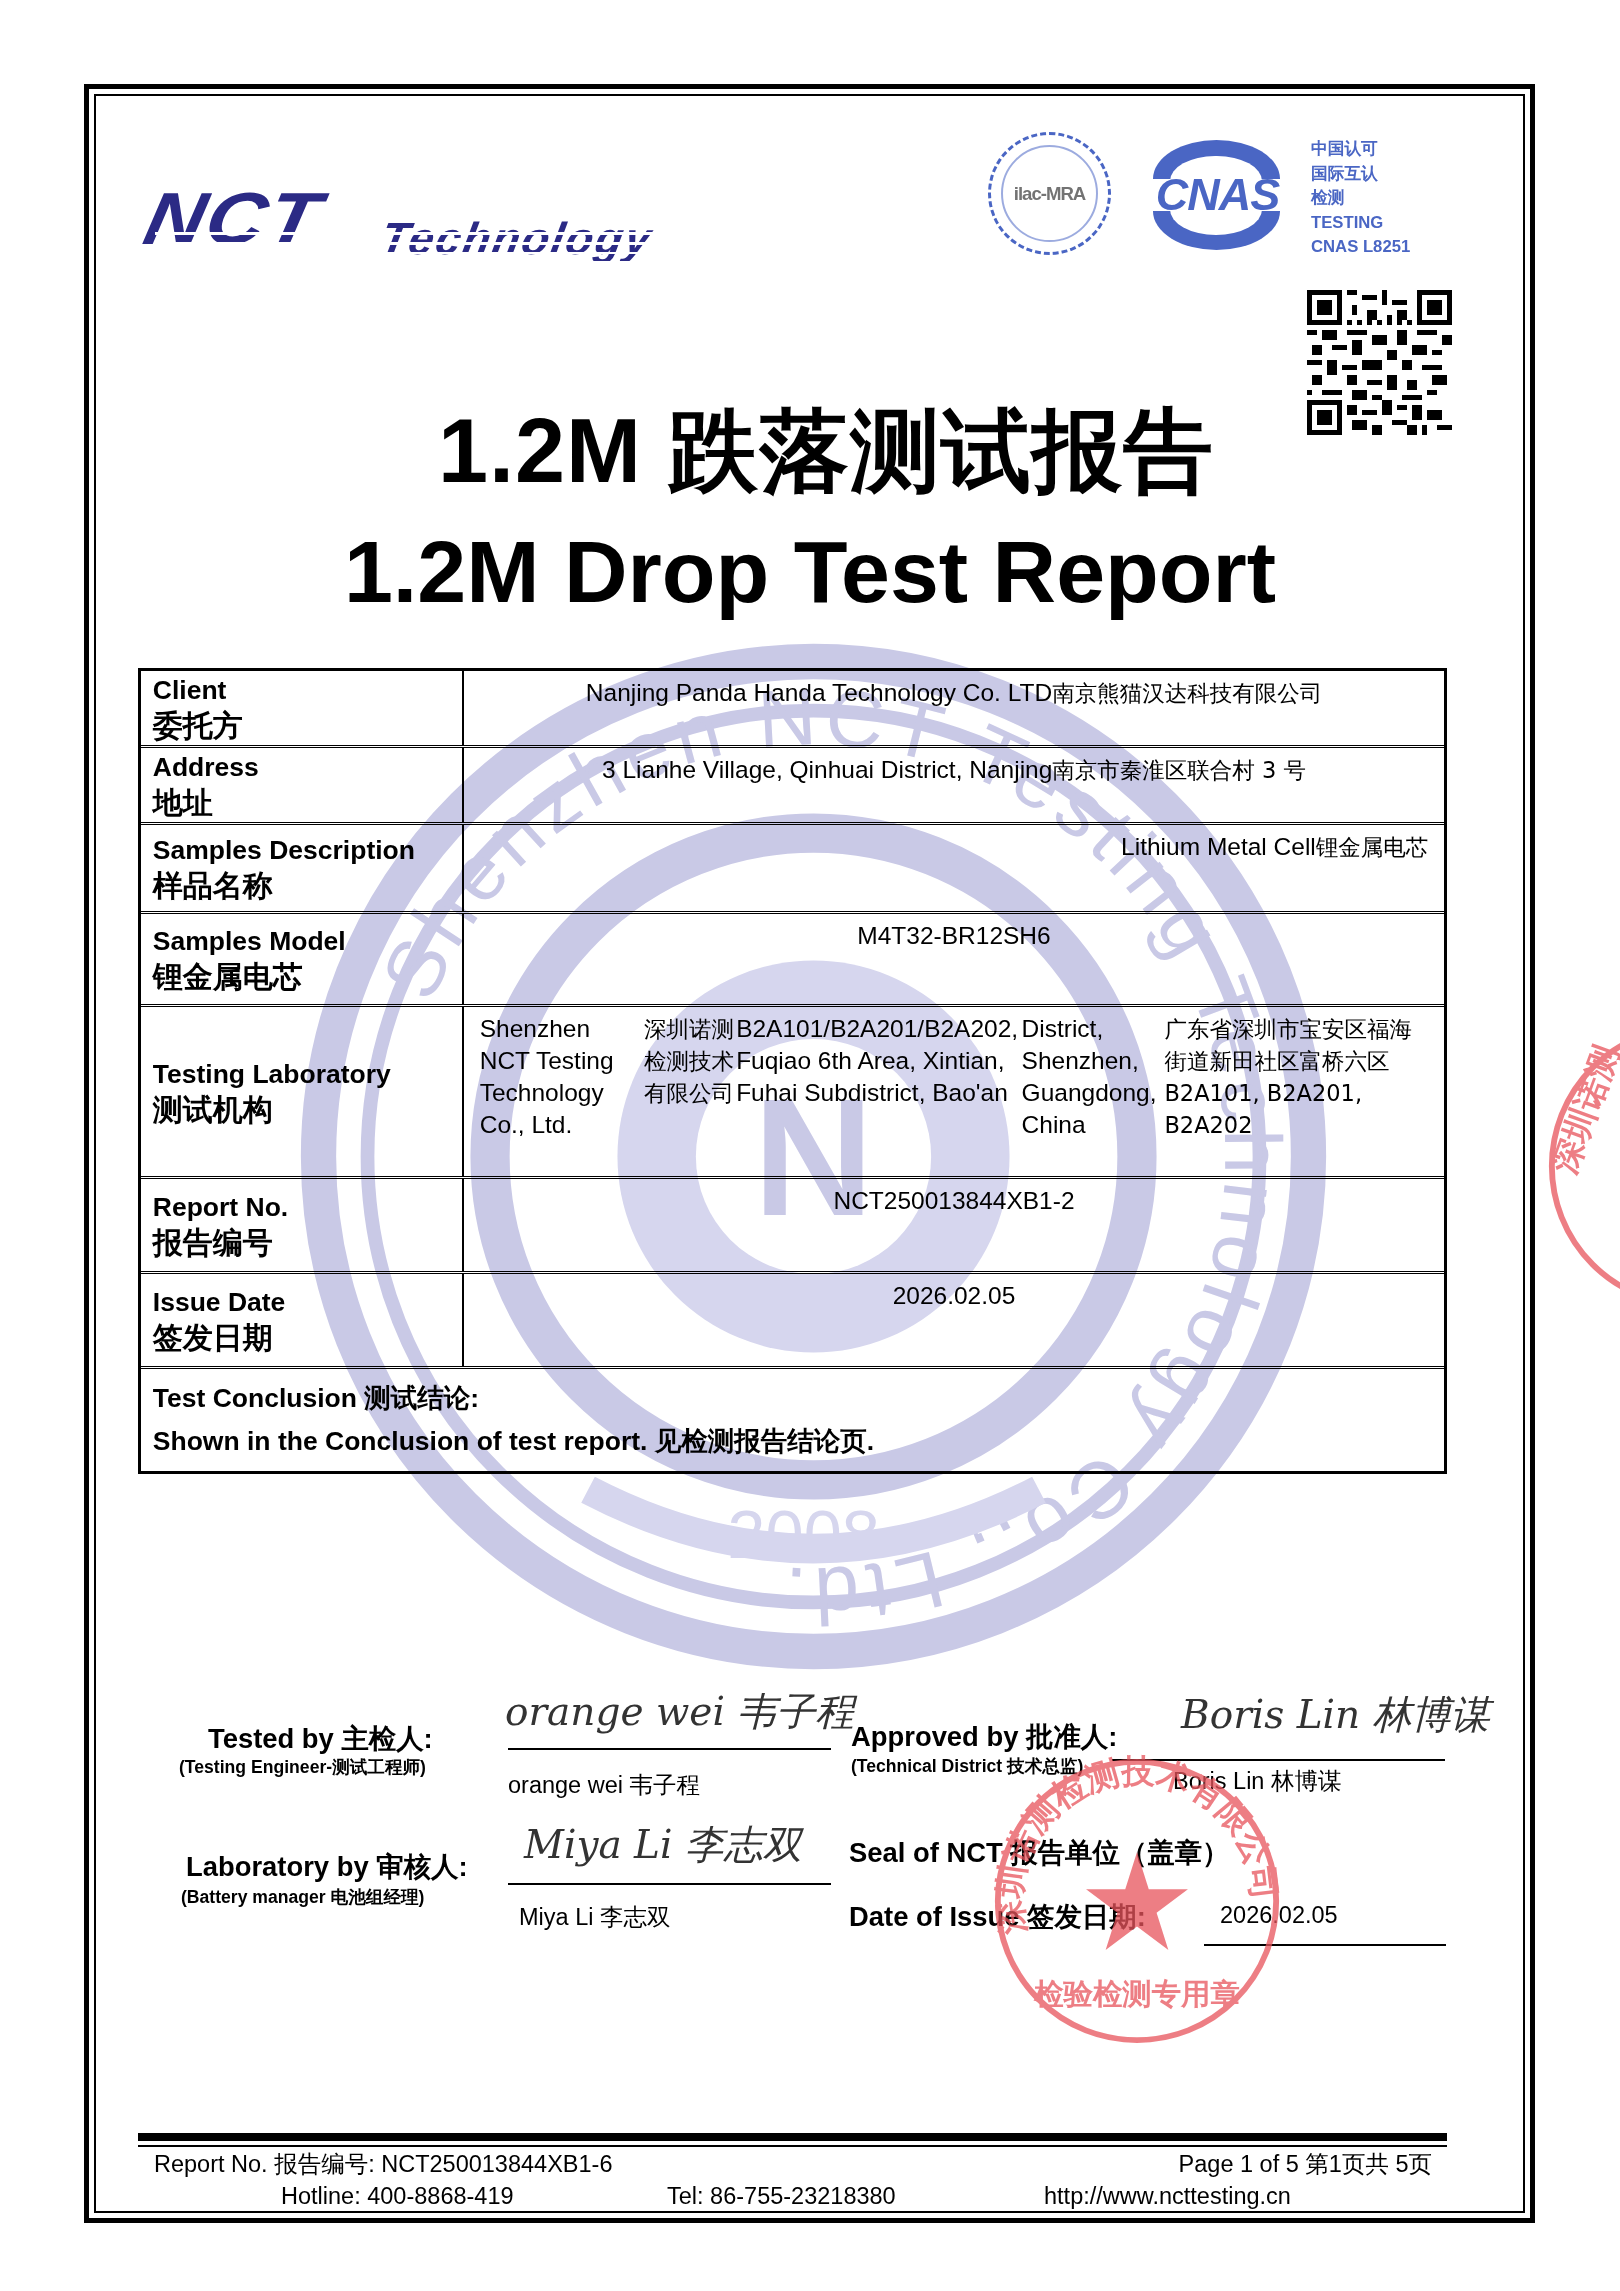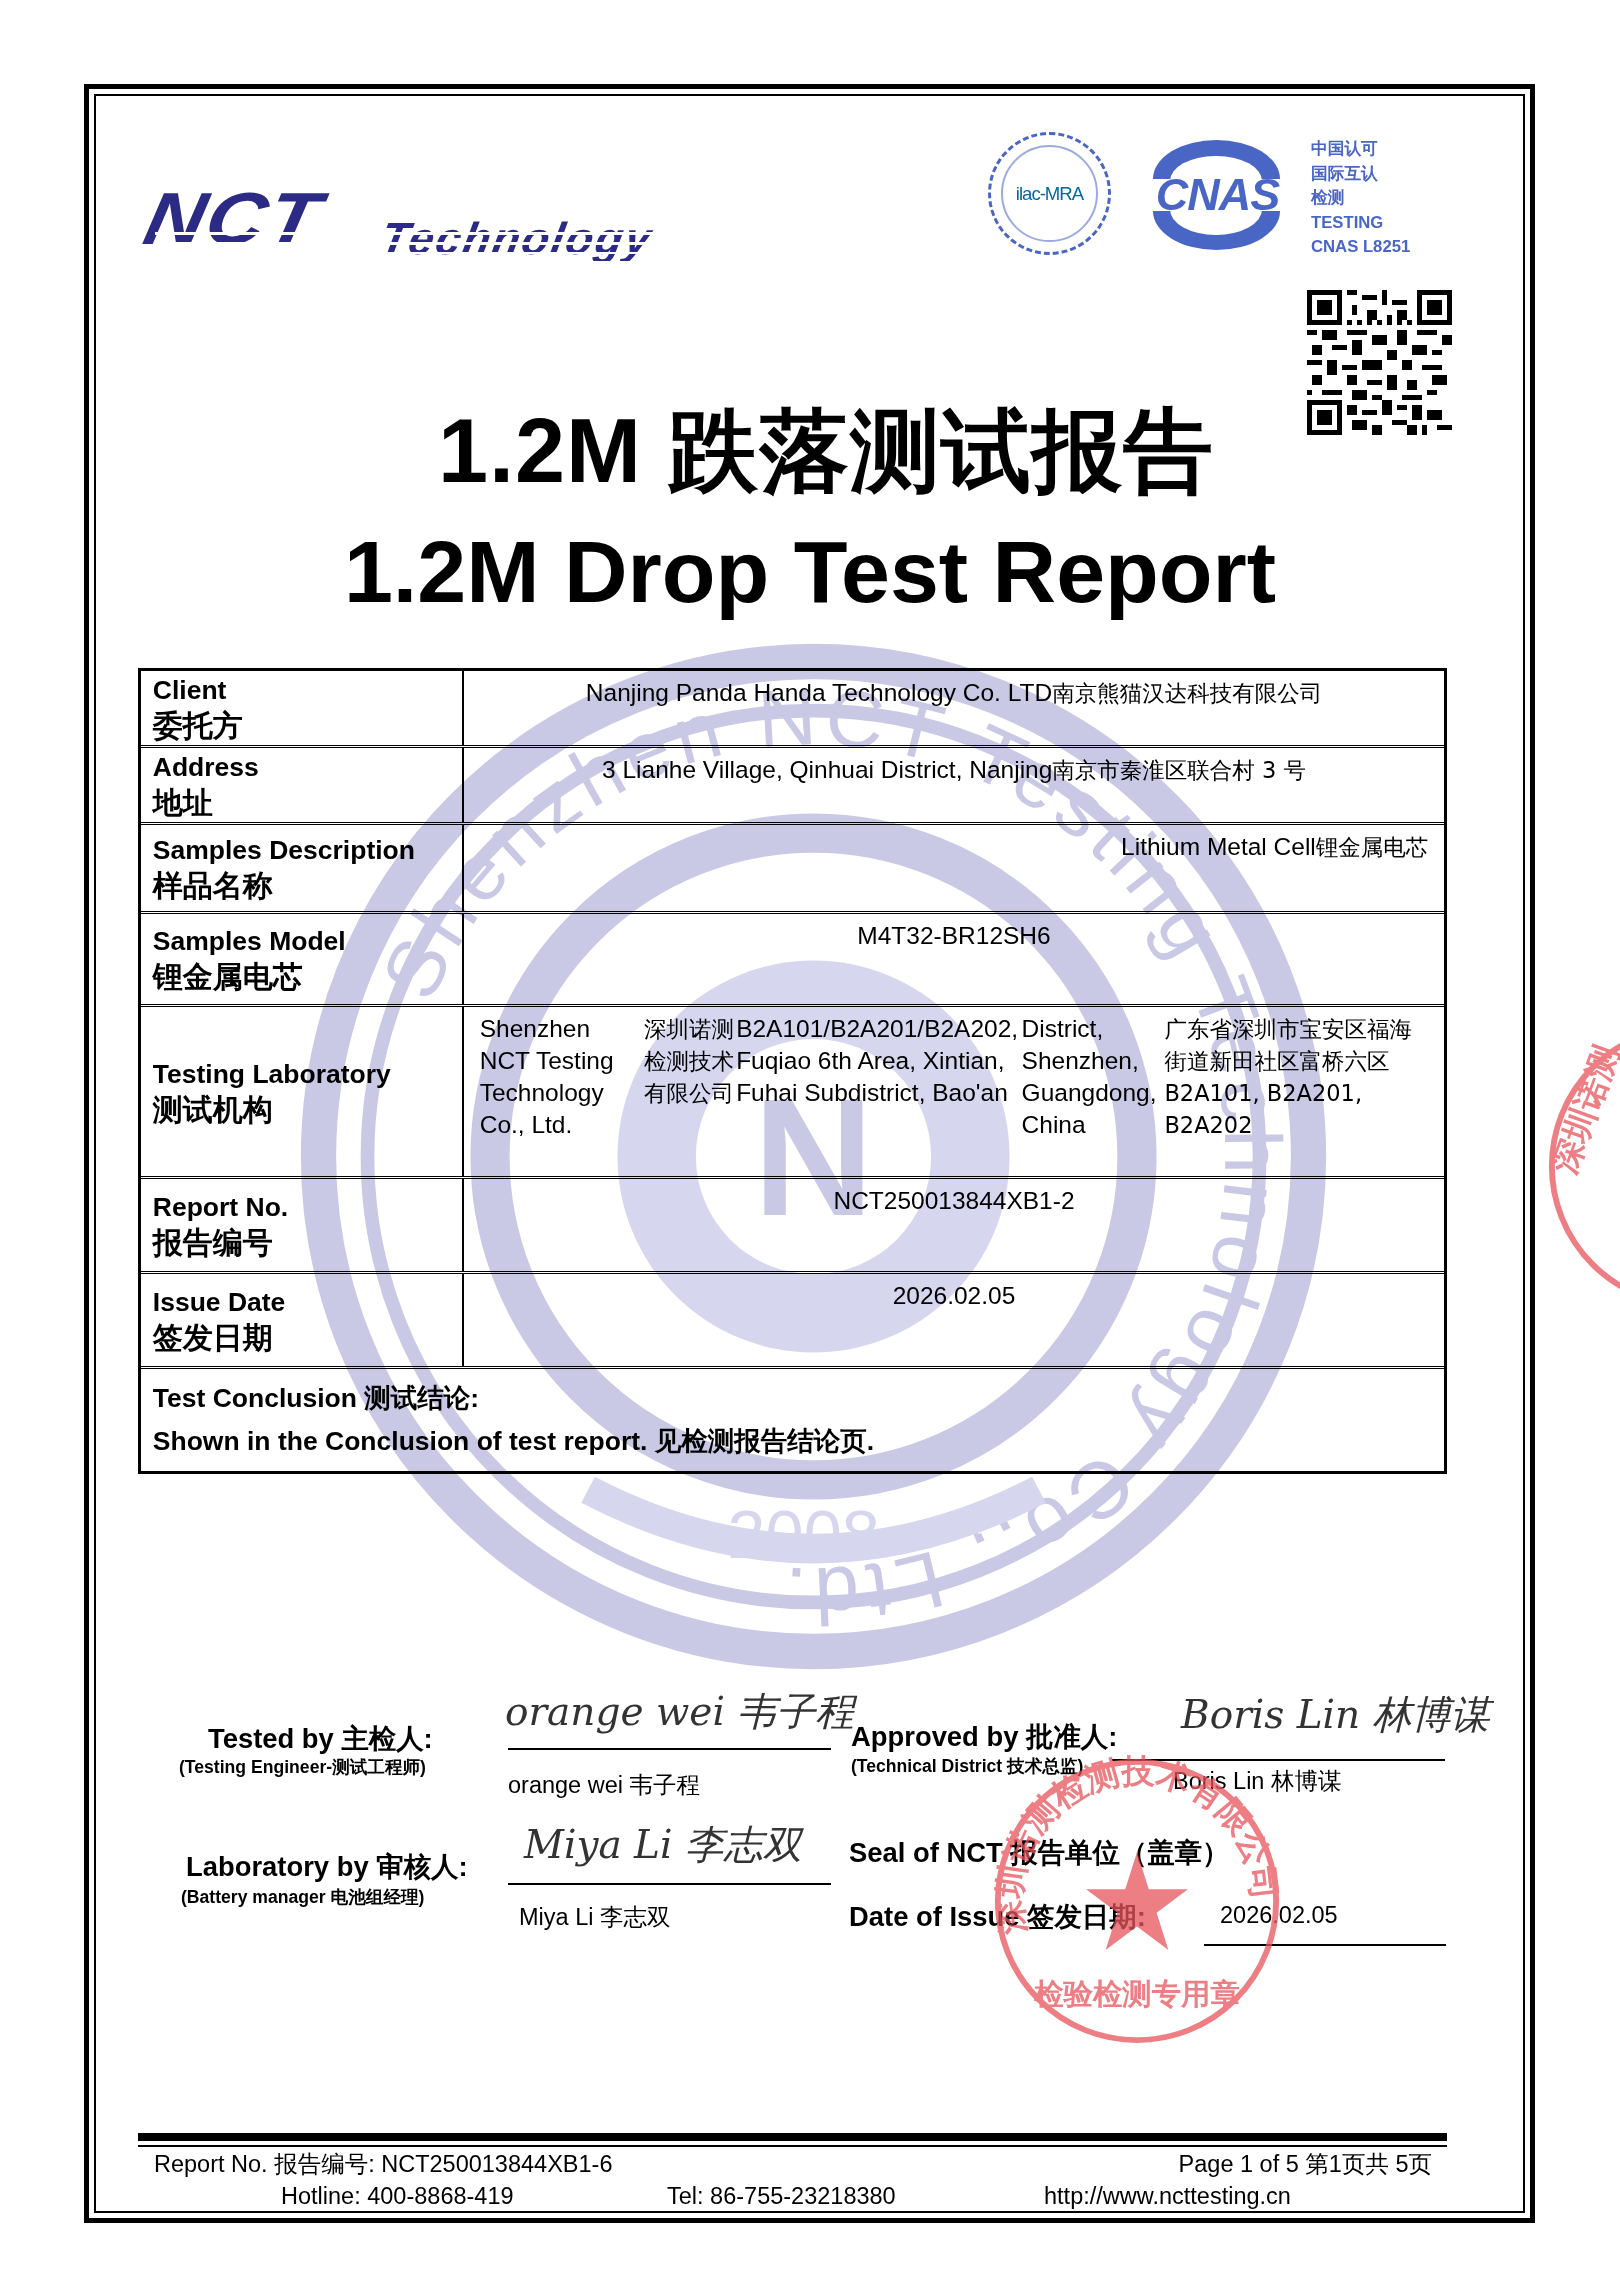--- a/index.html
+++ b/index.html
@@ -12,21 +12,21 @@
   
   .logo { position: absolute; left: 155px; top: 176px; height: 108px; }
   .logo-nct { position: absolute; left: 0; top: 0; font-family: "Liberation Sans", sans-serif; font-weight: bold; font-style: italic; font-size: 82px; color: #2b2a85; letter-spacing: 2px; transform: skewX(-12deg) scaleY(0.9); transform-origin: left top; }
   .logo-stripes { position: absolute; left: 0; top: 49px; width: 529px; height: 49px;
      background: repeating-linear-gradient(to bottom, transparent 0, transparent 6.9px, #fff 6.9px, #fff 9.8px); pointer-events:none; }
   .logo-tech { position: absolute; left: 231px; top: 37px; font-family: "Liberation Sans", sans-serif; font-weight: bold; font-style: italic; font-size: 45px; color: #2b2a85; letter-spacing: 2px; transform: skewX(-10deg); transform-origin: left top; white-space: nowrap; }
 
   
   .ilac { position: absolute; left: 988px; top: 132px; width: 123px; height: 123px; border-radius: 50%; border: 3.9px dashed #4a66c4; box-sizing: border-box; display:flex; align-items:center; justify-content:center; }
   .ilac::before { content:""; position:absolute; inset:9.8px; border-radius:50%; border: 2.9px solid #4a66c4; opacity:.55; }
-  .ilac-text { font-weight: normal; font-size: 18.6px; color: #0369a1; letter-spacing: -1px; position: relative; background: #fff; padding: 0 2px; }
+  .ilac-text { font-weight: bold; font-size: 18.6px; color: #737373; letter-spacing: -1px; position: relative; background: #fff; padding: 0 2px; }
   .cnas { position: absolute; left: 1139px; top: 140px; width: 157px; height: 110px; }
   .cnas-arc-top { position:absolute; left: 13.7px; top: 0; width: 127px; height: 39px; background:#4a66c4; border-radius: 64px 64px 0 0 / 39px 39px 0 0; }
   .cnas-arc-bot { position:absolute; left: 13.7px; top: 71px; width: 127px; height: 39px; background:#4a66c4; border-radius: 0 0 64px 64px / 0 0 39px 39px; }
   .cnas-arc-top::after, .cnas-arc-bot::after { content:""; position:absolute; left: 17.6px; width: 92px; height: 25.5px; background:#fff; }
   .cnas-arc-top::after { top: 15.7px; border-radius: 46px 46px 0 0 / 25.5px 25.5px 0 0; }
   .cnas-arc-bot::after { top: -2px; border-radius: 0 0 46px 46px / 0 0 25.5px 25.5px; }
   .cnas-text { position:absolute; left: 0; top: 29px; width: 157px; text-align:center; font-weight:bold; font-style:italic; font-size: 45px; color:#4a66c4; letter-spacing:-1px; line-height: 51px; }
   .cnas-side { position: absolute; left: 1311px; top: 137px; font-weight: bold; font-size: 16.7px; line-height: 24.5px; color: #4a66c4; }
 
   

